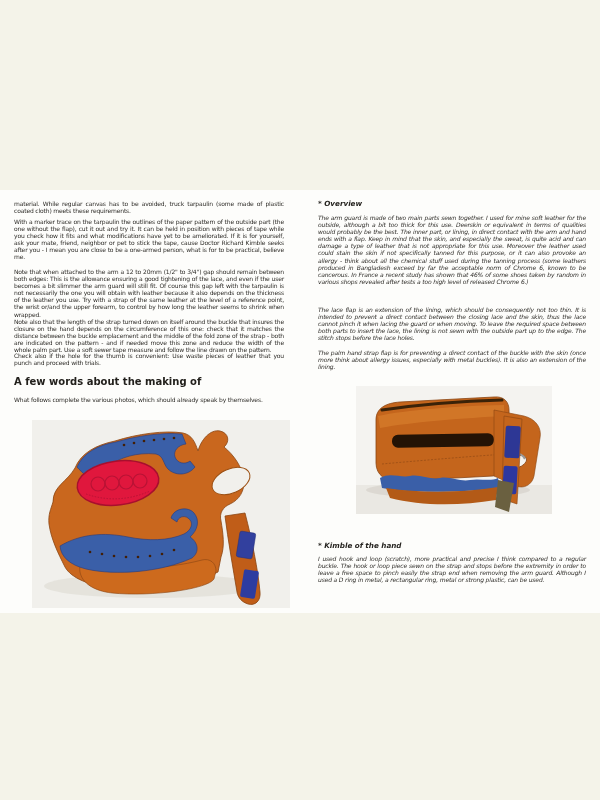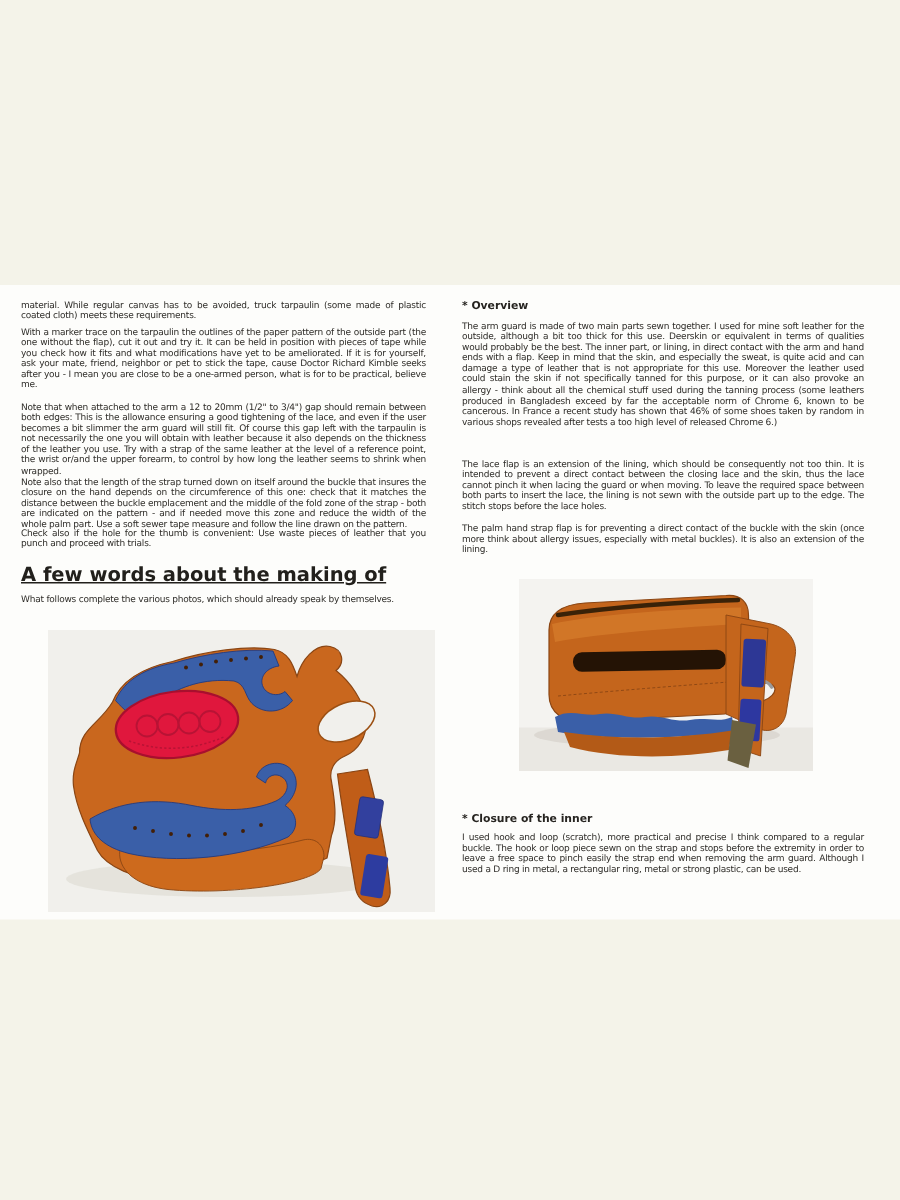--- a/index.html
+++ b/index.html
@@ -8,31 +8,31 @@
     background:#f4f3e9;
     font-family:"DejaVu Sans",sans-serif;
     position:relative;overflow:hidden;
   }
   .spread{
     position:absolute;left:0;top:190px;width:600px;height:423px;
     background:#fdfdfb;
   }
   .col{position:absolute;top:0;height:423px;}
   .col-left{left:14px;width:270px;}
-  .col-right{left:308px;width:268px;}
+  .col-right{left:318px;width:268px;font-style:italic;}
   .abs{position:absolute;left:0;right:0;margin:0;}
   p.body{
     font-size:6px;line-height:7.1px;letter-spacing:-0.15px;
     text-align:justify;color:#2e2c28;
   }
   .sec-heading{
     font-size:7.2px;font-weight:bold;color:#262420;letter-spacing:0;
   }
   .making-heading{
-    font-size:13px;font-weight:bold;color:#22201c;text-decoration:underline;
+    font-size:10px;font-weight:bold;color:#22201c;
   }
   .photo{position:absolute;}
   .photo svg{display:block;width:100%;height:100%;}
 </style>
 </head>
 <body>
 
 <div class="spread">
 
   <div class="col col-left">
@@ -131,17 +131,17 @@
         <ellipse cx="160" cy="76" rx="11" ry="6" transform="rotate(-18 160 76)" stroke="#8a4513" stroke-width="0.8" fill="#f4f3f0"></ellipse>
         <path d="M158,68 a9,9 0 0 1 11,5" stroke="#9a9a9a" stroke-width="2" fill="none"></path>
 
         <path d="M148,30 L166,33 L161,118 L146,113 Z" fill="#c4651c" stroke="#8a4513" stroke-width="0.6"></path>
         <rect x="149" y="40" width="15" height="32" rx="2" transform="rotate(3 156 56)" fill="#2d3795"></rect>
         <rect x="147" y="80" width="14" height="28" rx="2" transform="rotate(3 154 94)" fill="#2d37a0"></rect>
         <path d="M142,94 L158,97 L153,126 L139,121 Z" fill="#6a6040"></path>
       </svg>
     </div>
 
-    <h3 class="sec-heading abs" style="top:351px">* Closure of the inner</h3>
+    <h3 class="sec-heading abs" style="top:351px">* Kimble of the hand</h3>
     <p class="body abs" style="top:365px">I used hook and loop (scratch), more practical and precise I think compared to a regular buckle. The hook or loop piece sewn on the strap and stops before the extremity in order to leave a free space to pinch easily the strap end when removing the arm guard. Although I used a D ring in metal, a rectangular ring, metal or strong plastic, can be used.</p>
   </div>
 
 </div>
 
 </body></html>

